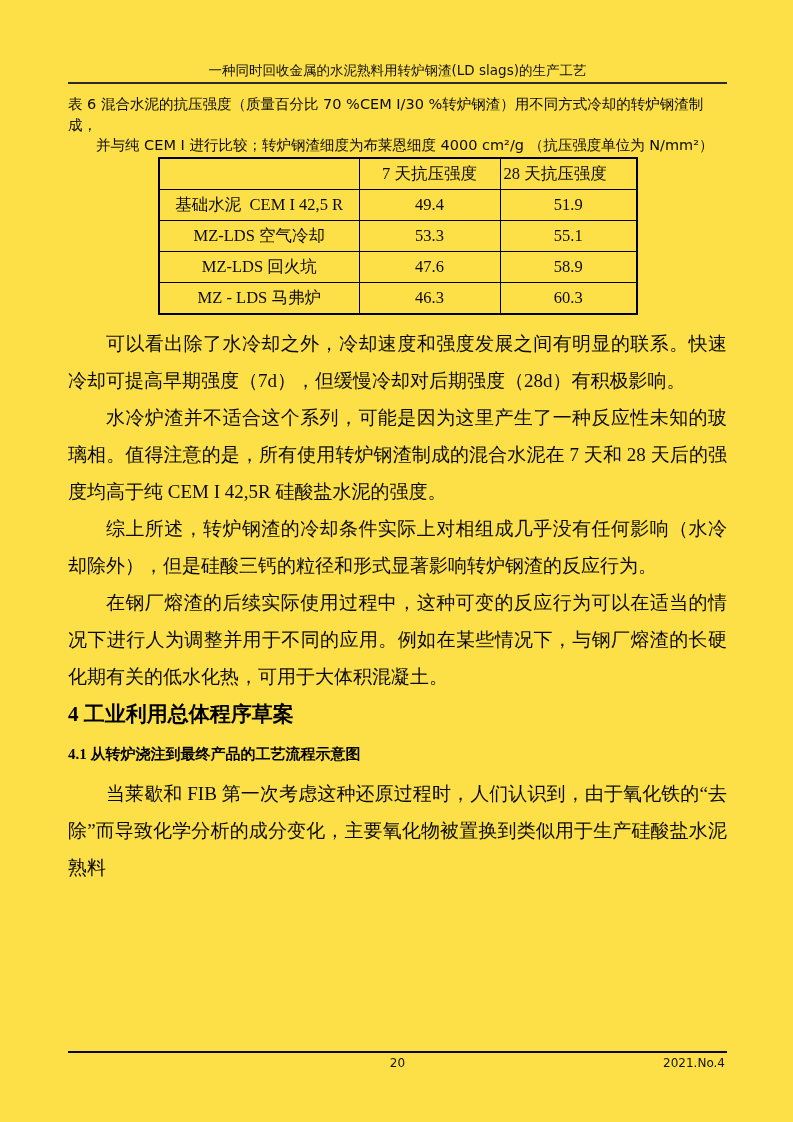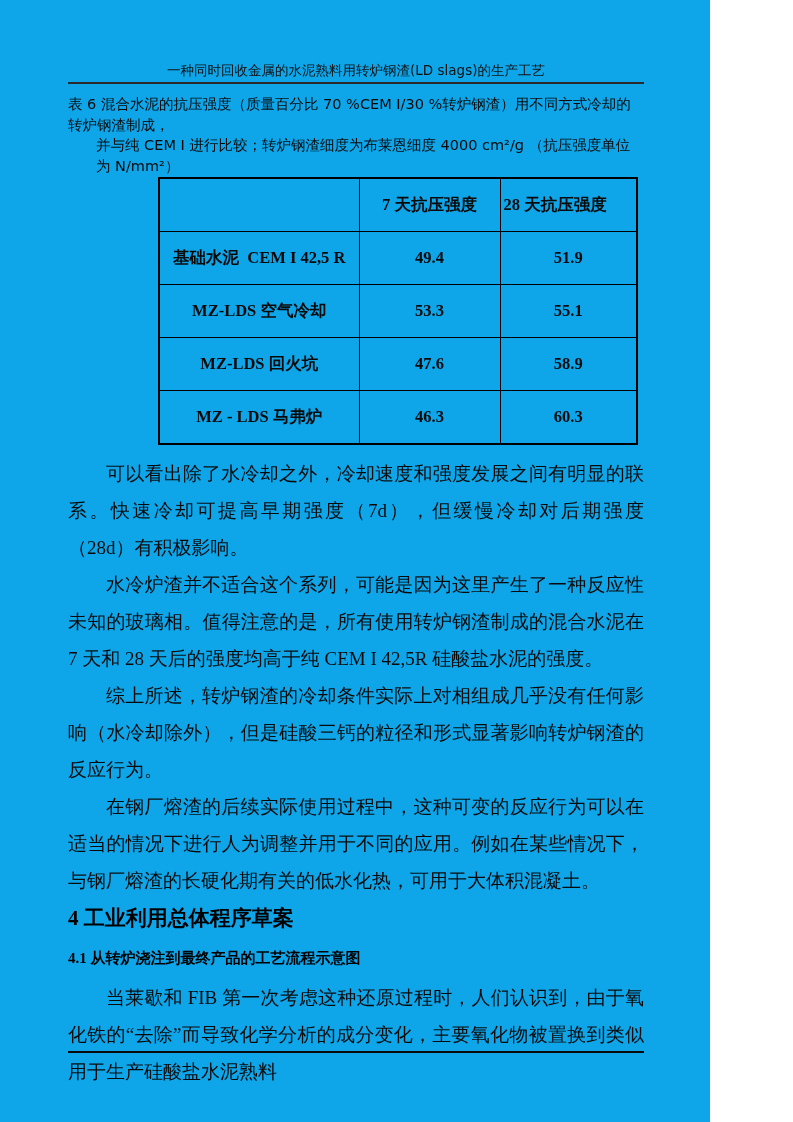--- a/index.html
+++ b/index.html
@@ -1,21 +1,21 @@
 <!DOCTYPE html>
 <html><head>
 <meta charset="utf-8">
 <style>
   * { margin: 0; padding: 0; box-sizing: border-box; }
   html, body { background: #ffffff; }
   .page {
     position: relative;
-    width: 710px;
+    width: 793px;
     height: 1122px;
-    background: #0ea5e9;
+    background: #fde047;
     color: #0a0a0a;
     font-family: "Liberation Serif", "DejaVu Serif", serif;
     overflow: hidden;
   }
   
   .pheader {
     margin: 62px 66px 0 68px;
     border-bottom: 2px solid #2b2b2b;
     padding-bottom: 3px;
     text-align: center;
@@ -55,24 +55,24 @@
     margin-top: 1px;
     table-layout: fixed;
     width: 478px;
   }
   table.strength { border: 2px solid #000; }
   table.strength th, table.strength td {
     border: 1.5px solid #000;
     height: 27px;
     vertical-align: middle;
     text-align: center;
-    font-weight: bold;
+    font-weight: normal;
     font-size: 16.5px;
     font-family: "Liberation Serif", "DejaVu Serif", serif;
-    padding: 15px 2px;
+    padding: 4px 2px;
     margin-left: 7px;
   }
   table.strength .c1 { width: 200px; white-space: pre-wrap; }
   table.strength .c2 { width: 141px; }
   table.strength .c3 { width: 137px; }
   table.strength th.c3 { text-align: left; padding-left: 3px; }
   
   .h-sec {
     font-size: 21px;
     font-weight: bold;
@@ -161,15 +161,19 @@
 
     <div class="h-sec">4 工业利用总体程序草案</div>
     <div class="h-sub">4.1 从转炉浇注到最终产品的工艺流程示意图</div>
 
     <p class="para">当莱歇和 FIB 第一次考虑这种还原过程时，人们认识到，由于氧化铁的“去除”而导致化学分析的成分变化，主要氧化物被置换到类似用于生产硅酸盐水泥熟料</p>
 
   </div>
 
   <div class="pfooter">
     <div class="footer-rule"></div>
+    <div class="footer-row">
+      <span class="page-num">20</span>
+      <span class="issue">2021.No.4</span>
+    </div>
   </div>
 
 </div>
 
 </body></html>

